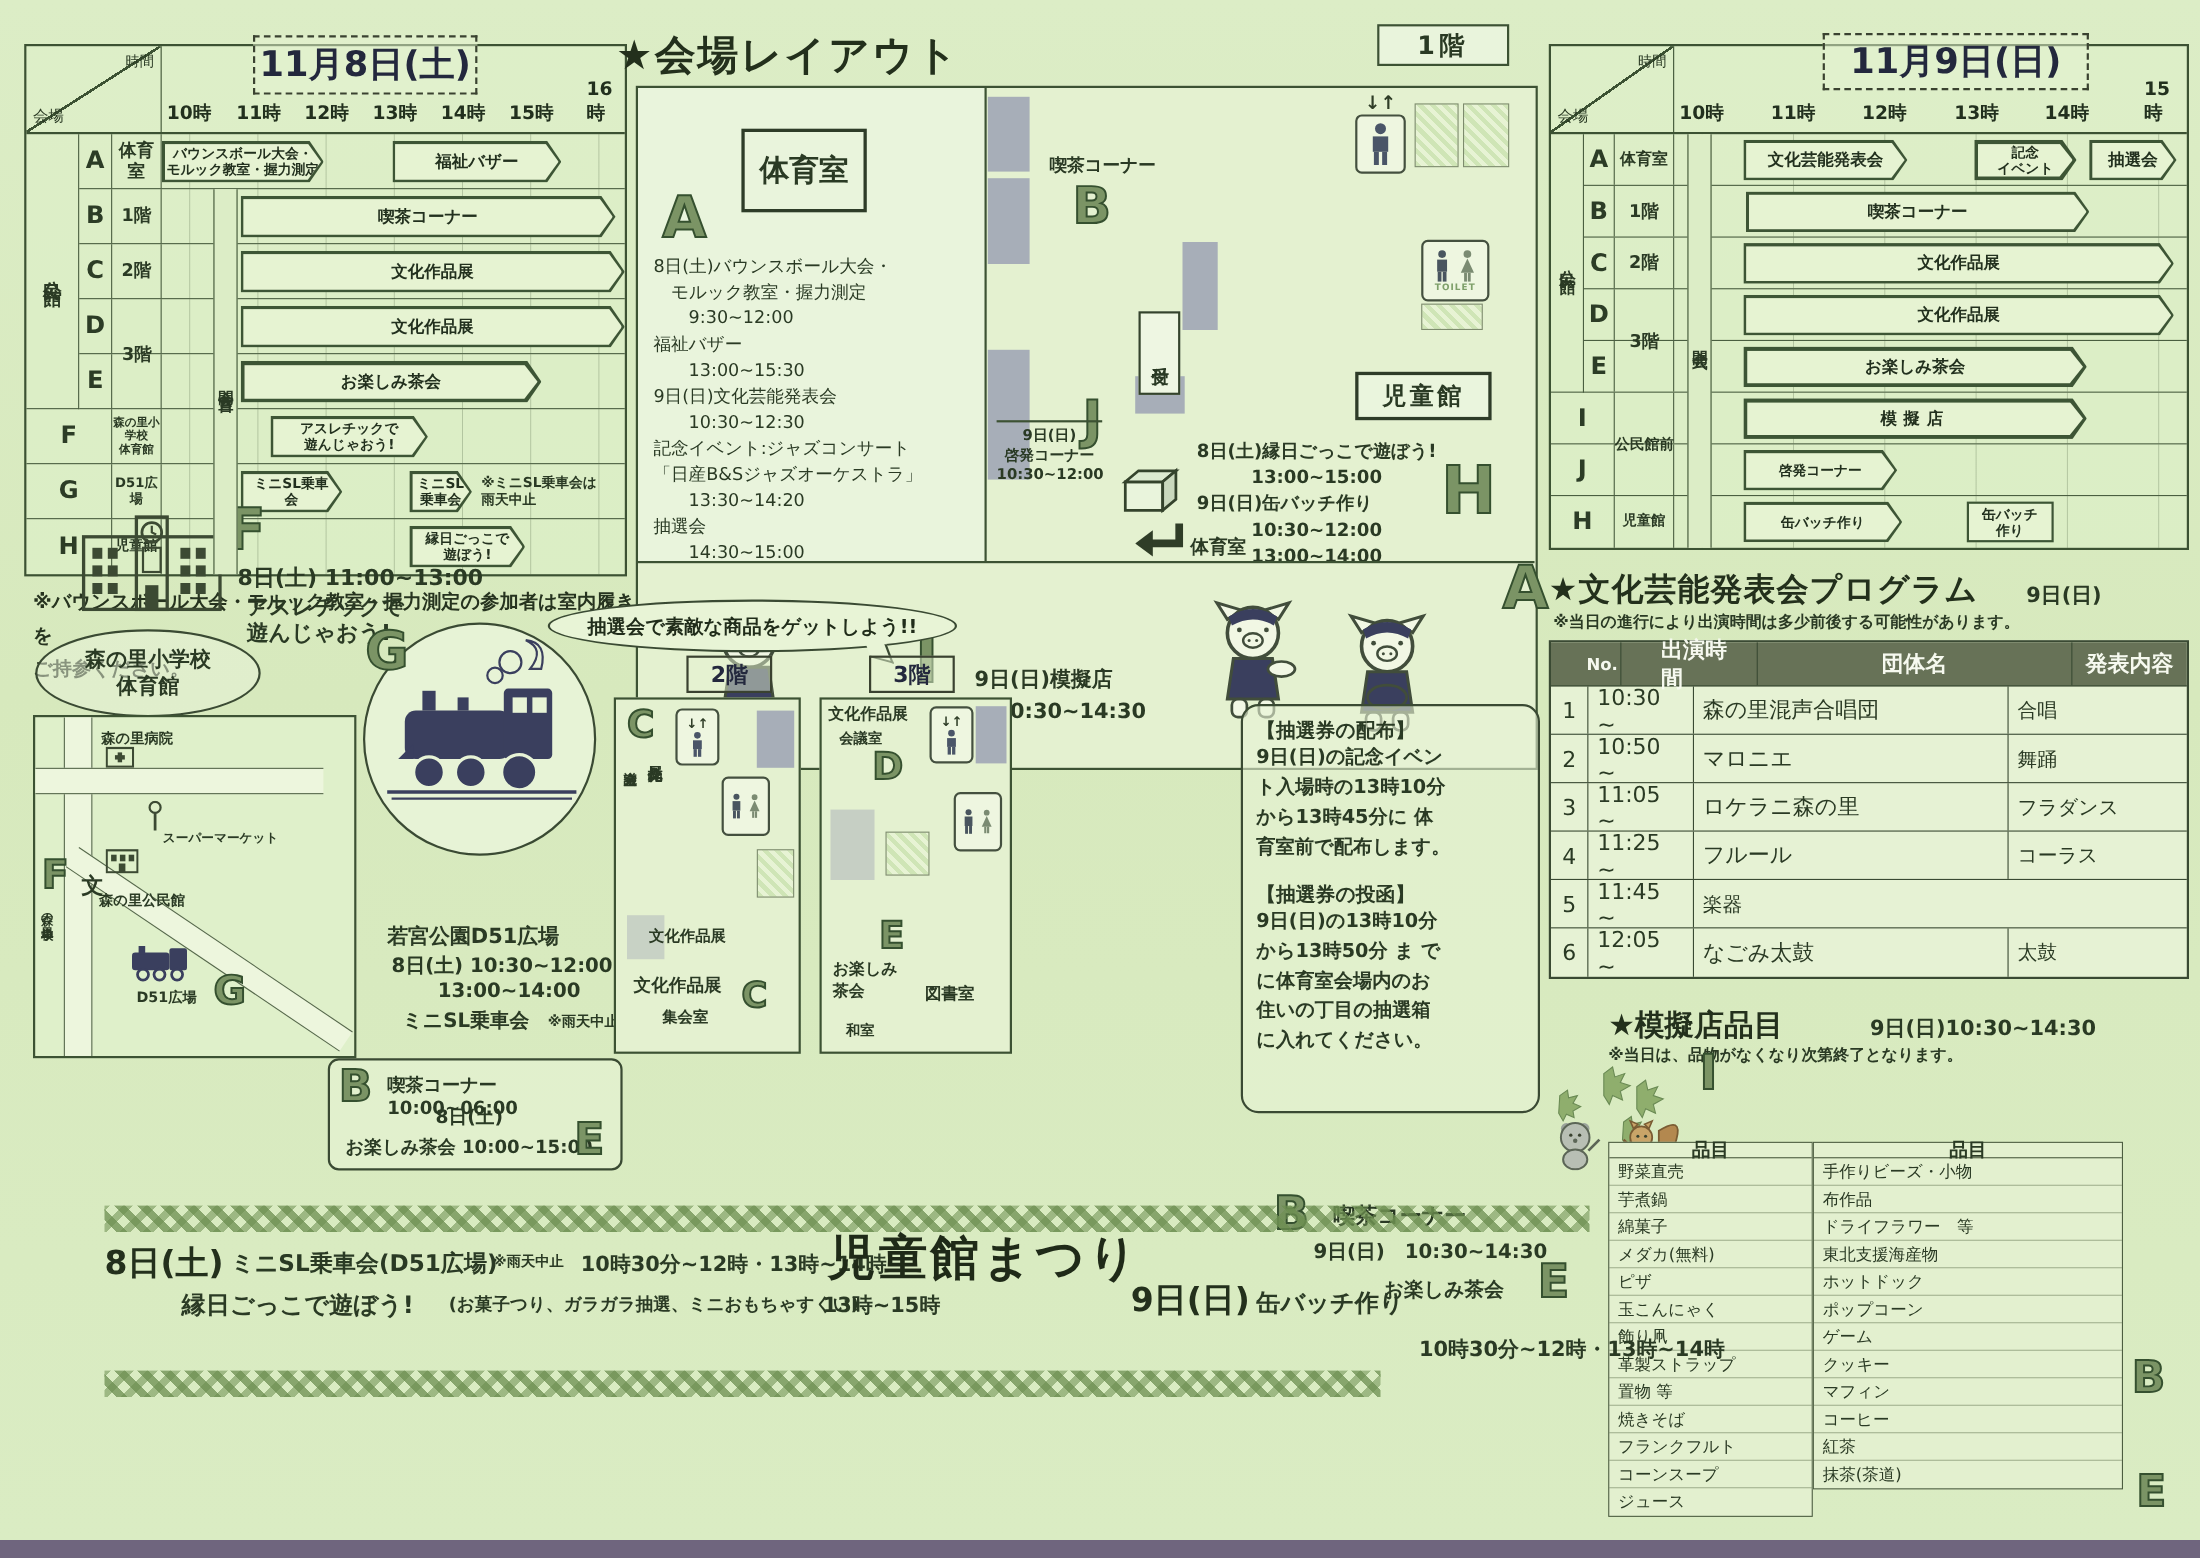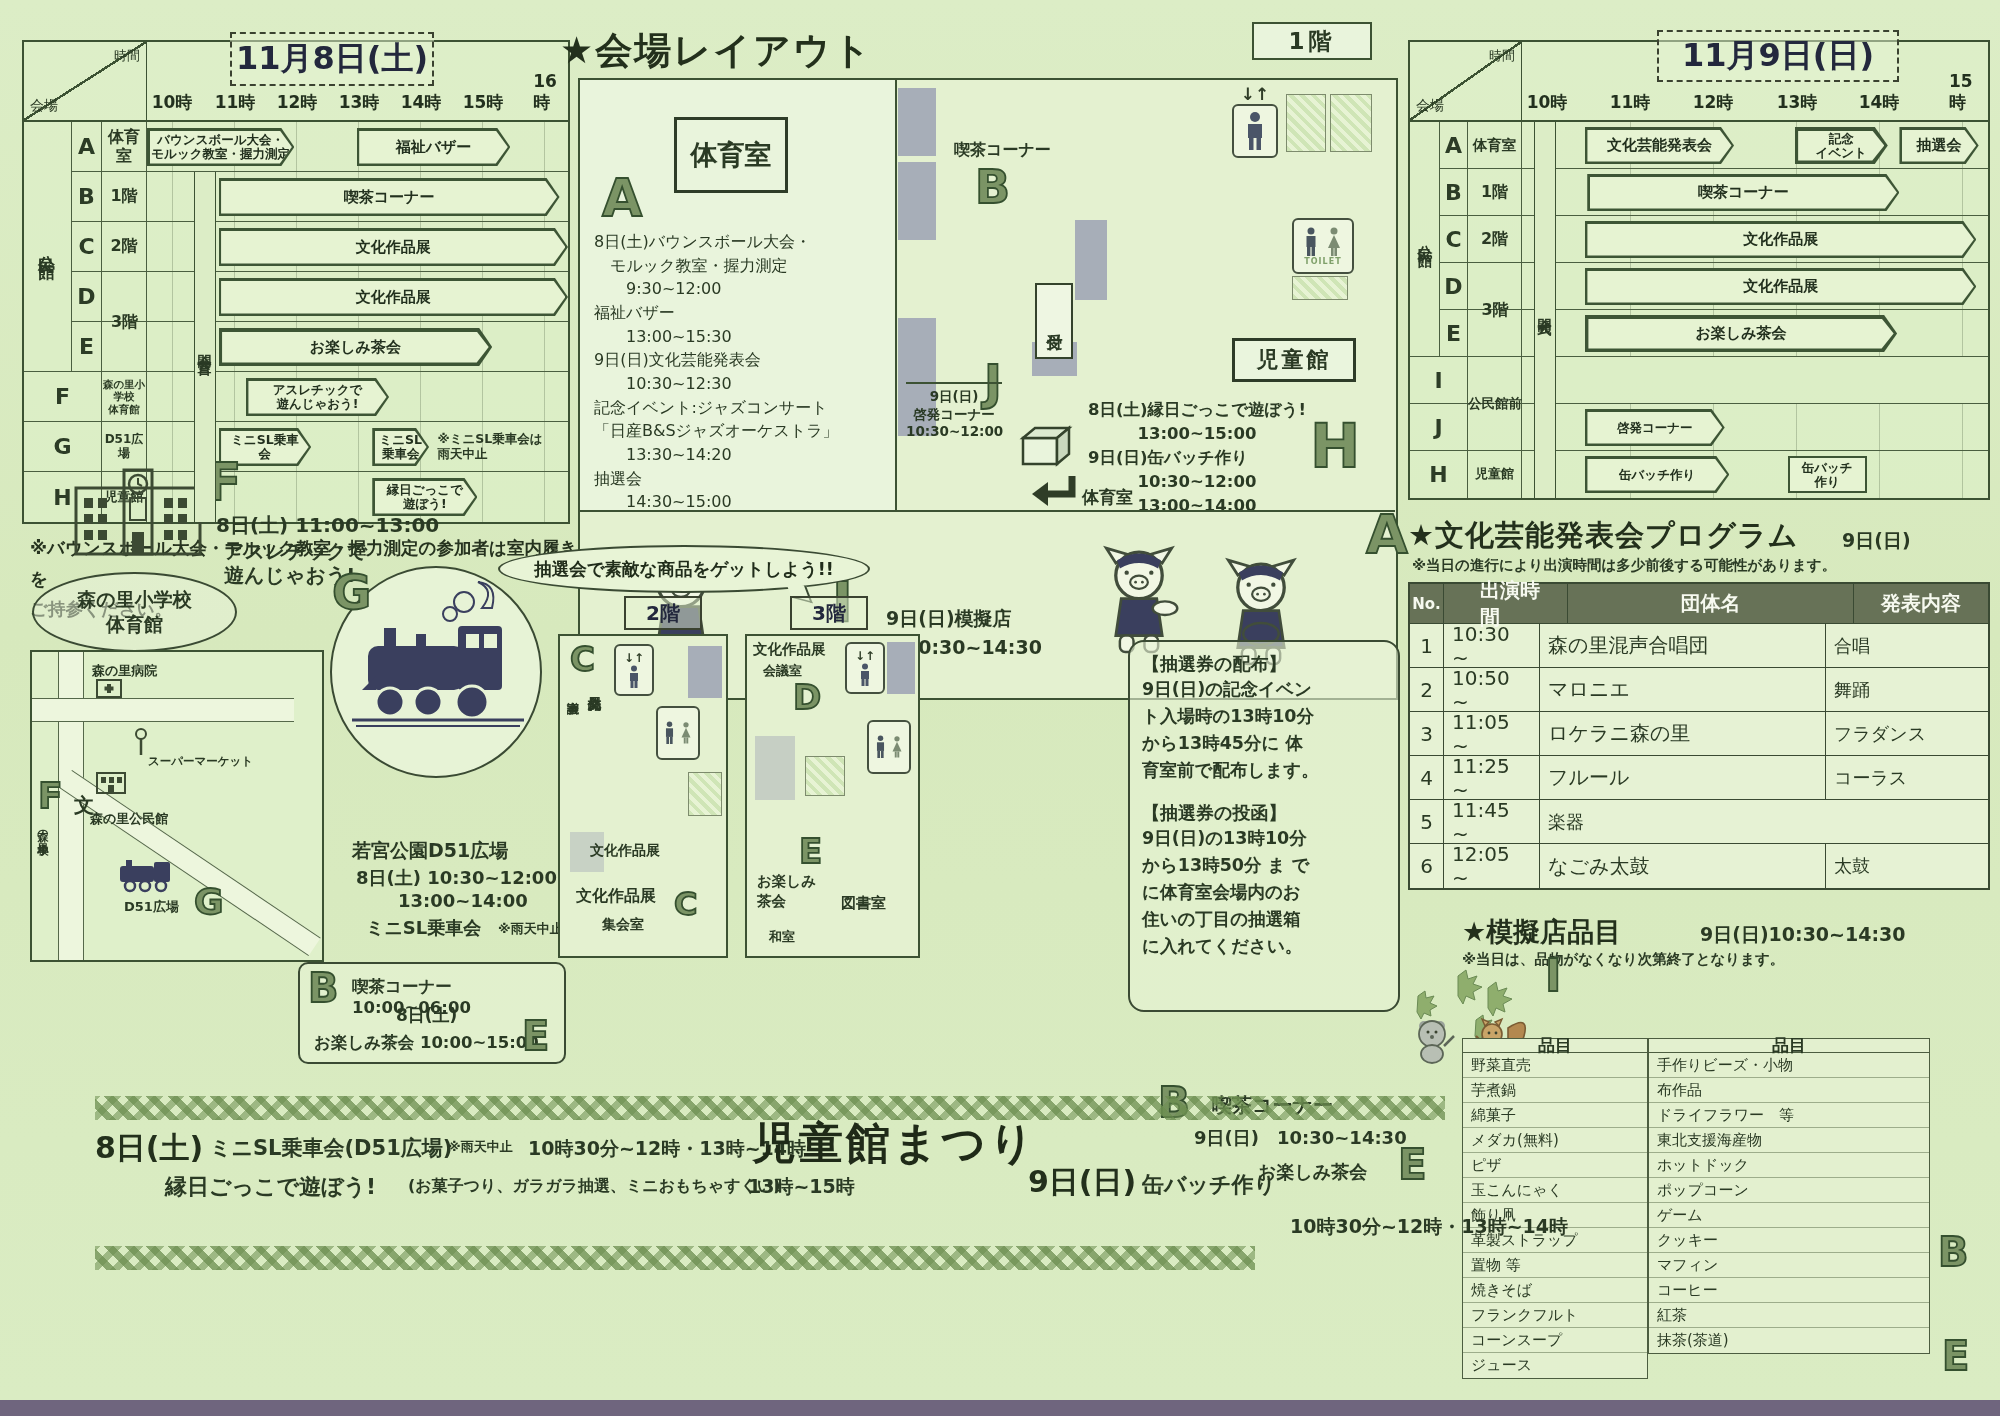--- a/index.html
+++ b/index.html
@@ -430,20 +430,25 @@
         <div class="tl sun">
           <div class="bar bold" style="top:5px;height:37px;left:13.5%;width:67%;">
               <span class="in">お楽しみ茶会</span>
             </div>
         </div>
       </div>
 
       <div class="trow" style="height:47px;">
         <div class="cell letter" style="width:58px;">I</div>
         <div class="cell room" style="width:54px;"></div>
+        <div class="tl sun">
+          <div class="bar bold" style="top:5px;height:37px;left:13.5%;width:67%;">
+              <span class="in" style="letter-spacing:6px;">模擬店</span>
+            </div>
+        </div>
       </div>
 
       <div class="trow" style="height:47px;">
         <div class="cell letter" style="width:58px;">J</div>
         <div class="cell room" style="width:54px;"></div>
         <div class="tl sun">
           <div class="bar sm" style="top:5px;height:37px;left:13.5%;width:30%;">
               <span class="in">啓発コーナー</span>
             </div>
         </div>
@@ -678,21 +683,21 @@
     <div class="abs" style="left:108px;top:82px;font-size:18px;font-weight:700;">お楽しみ茶会</div>
     <div class="abs biglet" style="left:248px;top:66px;font-size:42px;">E</div>
   </div>
 
   <div>
     <div class="abs biglet" style="left:1366px;top:508px;font-size:54px;">A</div>
     <div class="abs" style="left:1408px;top:516px;font-size:29px;font-weight:700;letter-spacing:1px;color:#23301c;">★文化芸能発表会プログラム</div>
     <div class="abs" style="left:1842px;top:528px;font-size:19px;font-weight:700;">9日(日)</div>
     <div class="abs" style="left:1412px;top:556px;font-size:14.5px;font-weight:600;">※当日の進行により出演時間は多少前後する可能性があります。</div>
     <div class="ptable" style="left:1408px;top:582px;width:582px;">
-      <div class="prow phead" style="height:40px;">
+      <div class="prow phead" style="height:40px;padding-left:30px;">
         <div class="pcell" style="width:34px;font-size:15px;">No.</div>
         <div class="pcell" style="width:96px;margin-left:28px;">出演時間</div>
         <div class="pcell" style="width:286px;">団体名</div>
         <div class="pcell" style="flex:1;">発表内容</div>
       </div>
       <div class="prow" style="height:44px;">
         <div class="pcell" style="width:34px;justify-content:center;">1</div>
         <div class="pcell" style="width:96px;">10:30 ~</div>
         <div class="pcell" style="width:286px;">森の里混声合唱団</div>
         <div class="pcell" style="flex:1;font-size:18px;">合唱</div>

